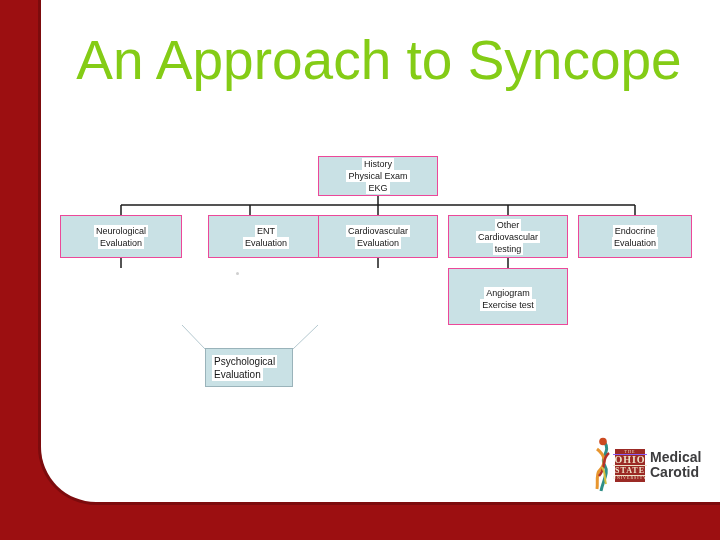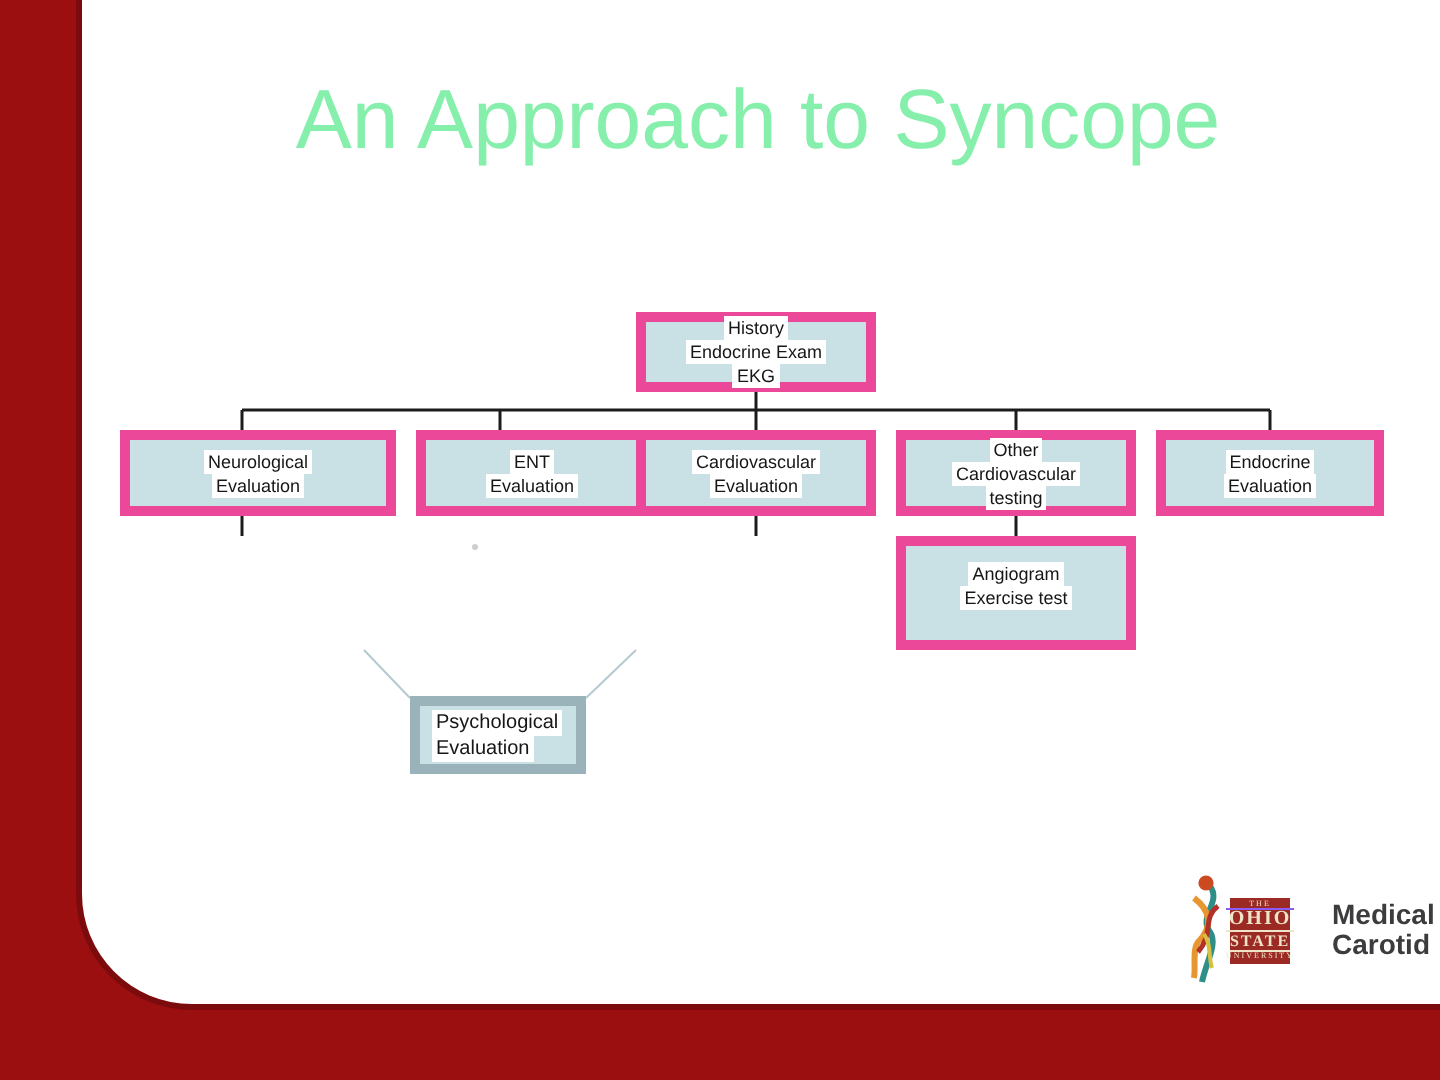--- a/index.html
+++ b/index.html
@@ -12,29 +12,29 @@
     position:absolute;left:38px;top:0;width:682px;height:505px;
     background:#ffffff;
     border-left:3px solid #7c0b0d;
     border-bottom:3px solid #7c0b0d;
     border-bottom-left-radius:58px;
     box-sizing:border-box;
   }
   .title{
     position:absolute;left:38px;top:36px;width:682px;
     text-align:center;
-    font-size:42px;line-height:48px;
-    color:#86efac;
+    font-size:55px;line-height:48px;
+    color:#84cc16;
     letter-spacing:0px;
   }
   .connectors{position:absolute;left:0;top:0;pointer-events:none;}
   .fbox{
     position:absolute;
     background:#c9e1e5;
-    border:5px solid #ec4899;
+    border:1px solid #ec4899;
     box-sizing:border-box;
     display:flex;flex-direction:column;align-items:center;justify-content:center;
     font-size:9px;line-height:12px;color:#161616;text-align:center;
   }
   .fbox span{background:#ffffff;padding:0 2px;white-space:nowrap;}
   .fbox.left{align-items:flex-start;justify-content:center;padding-left:6px;text-align:right;
     border-color:#9ab3ba;font-size:10px;line-height:13px;}
   .stray-dot{
     position:absolute;left:236px;top:272px;width:3px;height:3px;
     background:#cfcfcf;border-radius:50%;
@@ -50,44 +50,44 @@
     display:flex;flex-direction:column;align-items:center;justify-content:center;
     font-family:"Liberation Serif", serif;
     margin-left:-2px;
   }
   .osu-box .tiny{font-size:4px;line-height:4px;letter-spacing:1px;}
   .osu-box .ohio{font-size:10px;line-height:10px;font-weight:bold;letter-spacing:1px;
     border-top:1px solid #8b5cf6;border-bottom:1px solid #efe3c8;padding:0 1px;}
   .osu-box .state{font-size:8px;line-height:9px;font-weight:bold;letter-spacing:1px;
     border-bottom:1px solid #efe3c8;}
   .mc{
-    margin-left:21px;
+    margin-left:5px;
     font-size:14px;line-height:15px;font-weight:bold;color:#3c3c3e;
   }
 </style>
 </head>
 <body>
 
 <div class="slide">
   <div class="content"></div>
 
   <div class="title">An Approach to Syncope</div>
 
   <svg class="connectors" width="720" height="540" viewBox="0 0 720 540">
     <path d="M378,196 V205 M121,205 H635 M121,205 V215 M250,205 V215 M378,205 V215 M508,205 V215 M635,205 V215 M121,258 V268 M378,258 V268 M508,258 V268" fill="none" stroke="#1c1c1c" stroke-width="1.5"></path>
     <path d="M182,325 L205,349 M318,325 L293,349" fill="none" stroke="#b5c9d0" stroke-width="1"></path>
   </svg>
 
   <div class="fbox" style="left:318px;top:156px;width:120px;height:40px">
     <span>History</span>
-    <span>Endocrine Exam</span>
+    <span>Physical Exam</span>
     <span>EKG</span>
   </div>
 
-  <div class="fbox" style="left:60px;top:215px;width:138px;height:43px">
+  <div class="fbox" style="left:60px;top:215px;width:122px;height:43px">
     <span>Neurological</span>
     <span>Evaluation</span>
   </div>
   <div class="fbox" style="left:208px;top:215px;width:116px;height:43px">
     <span>ENT</span>
     <span>Evaluation</span>
   </div>
   <div class="fbox" style="left:318px;top:215px;width:120px;height:43px">
     <span>Cardiovascular</span>
     <span>Evaluation</span>
@@ -95,21 +95,21 @@
   <div class="fbox" style="left:448px;top:215px;width:120px;height:43px">
     <span>Other</span>
     <span>Cardiovascular</span>
     <span>testing</span>
   </div>
   <div class="fbox" style="left:578px;top:215px;width:114px;height:43px">
     <span>Endocrine</span>
     <span>Evaluation</span>
   </div>
 
-  <div class="fbox" style="left:448px;top:268px;width:120px;height:57px;justify-content:flex-start;padding-top:8px">
+  <div class="fbox" style="left:448px;top:268px;width:120px;height:57px;justify-content:flex-start;padding-top:18px">
     <span>Angiogram</span>
     <span>Exercise test</span>
   </div>
 
   <div class="fbox left" style="left:205px;top:348px;width:88px;height:39px">
     <span>Psychological</span>
     <span>Evaluation</span>
   </div>
 
   <div class="stray-dot"></div>

